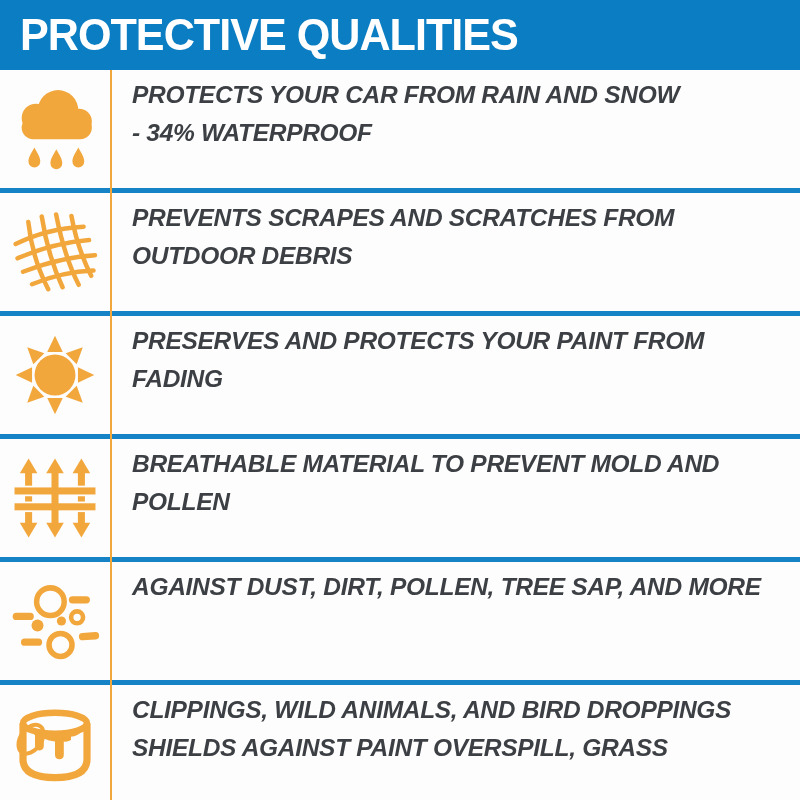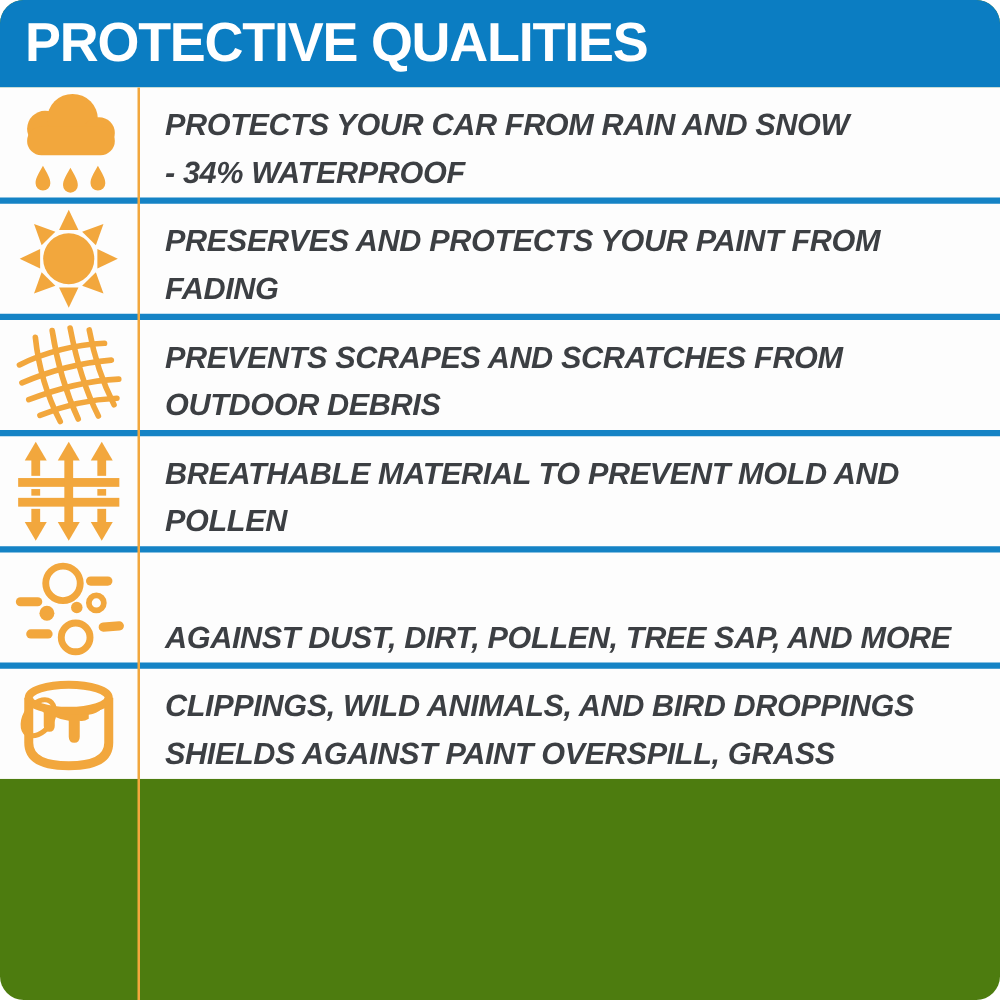--- a/index.html
+++ b/index.html
@@ -5,32 +5,32 @@
   :root{
     --orange:#F2A73D;
     --header-blue:#0B7DC2;
     --divider-blue:#1583C5;
     --text-gray:#3C3F43;
     --row-bg:#FDFDFD;
   }
   *{margin:0;padding:0;box-sizing:content-box;}
   html,body{width:800px;height:800px;overflow:hidden;background:#fff;
     font-family:"Liberation Sans","DejaVu Sans",sans-serif;}
-  .stage{position:relative;width:800px;height:800px;overflow:hidden;background:#4d7c0f;border-radius:19px;}
+  .stage{position:relative;width:800px;height:800px;overflow:hidden;background:#701a75;}
 
   .header{height:70px;background:var(--header-blue);display:flex;align-items:center;
     padding-left:20px;}
   .header-title{color:#fff;font-weight:bold;font-size:44px;letter-spacing:-1px;
     line-height:1;transform:scaleX(0.98);transform-origin:left center;}
 
   .vline{position:absolute;left:110px;top:70px;width:2px;height:730px;
     background:var(--orange);z-index:4;}
 
   .feature-list{background:var(--row-bg);}
-  .feature-row{height:88px;display:flex;align-items:flex-end;background:var(--row-bg);}
+  .feature-row{height:118px;display:flex;align-items:flex-start;background:var(--row-bg);}
   .feature-row + .feature-row{border-top:5px solid var(--divider-blue);}
 
   .icon-cell{width:110px;min-width:110px;height:100%;display:flex;
     align-items:center;justify-content:center;}
   .icon-cell svg{display:block;}
 
   .text-cell{flex:1;padding:6px 20px 0 22px;color:var(--text-gray);
     font-weight:bold;font-style:italic;font-size:24.5px;line-height:38px;
     letter-spacing:-0.3px;}
 </style>
@@ -58,56 +58,56 @@
   </svg>
         </div>
     <div class="text-cell">
           <div>PROTECTS YOUR CAR FROM RAIN AND SNOW</div>
           <div>- 34% WATERPROOF</div>
         </div>
   </div>
 
   <div class="feature-row">
     <div class="icon-cell">
-          <svg width="90" height="90" viewBox="0 0 110 110" fill="#F2A73D" xmlns="http://www.w3.org/2000/svg">
-    <circle cx="55" cy="55" r="25"></circle>
-    <polygon points="55,7 45.5,27 64.5,27" transform="rotate(0 55 55)"></polygon>
-    <polygon points="55,7 45.5,27 64.5,27" transform="rotate(45 55 55)"></polygon>
-    <polygon points="55,7 45.5,27 64.5,27" transform="rotate(90 55 55)"></polygon>
-    <polygon points="55,7 45.5,27 64.5,27" transform="rotate(135 55 55)"></polygon>
-    <polygon points="55,7 45.5,27 64.5,27" transform="rotate(180 55 55)"></polygon>
-    <polygon points="55,7 45.5,27 64.5,27" transform="rotate(225 55 55)"></polygon>
-    <polygon points="55,7 45.5,27 64.5,27" transform="rotate(270 55 55)"></polygon>
-    <polygon points="55,7 45.5,27 64.5,27" transform="rotate(315 55 55)"></polygon>
-  </svg>
-        </div>
-    <div class="text-cell">
-          <div>PRESERVES AND PROTECTS YOUR PAINT FROM</div>
-          <div>FADING</div>
-        </div>
-  </div>
-
-  <div class="feature-row">
-    <div class="icon-cell">
           <svg width="90" height="90" viewBox="0 0 100 100" fill="none" stroke="#F2A73D" stroke-width="5" stroke-linecap="round" xmlns="http://www.w3.org/2000/svg">
     <g transform="rotate(-15 50 50)">
       <path d="M30,10 C26,35 26,60 32,88"></path>
       <path d="M46,8 C43,35 43,62 48,90"></path>
       <path d="M62,10 C60,38 60,64 66,92"></path>
       <path d="M78,16 C76,40 77,62 82,86"></path>
       <path d="M10,30 C35,25 60,25 88,31"></path>
       <path d="M8,46 C35,42 62,42 90,47"></path>
       <path d="M10,62 C38,59 64,59 92,65"></path>
       <path d="M16,78 C40,75 64,76 86,81"></path>
     </g>
   </svg>
         </div>
     <div class="text-cell">
           <div>PREVENTS SCRAPES AND SCRATCHES FROM</div>
           <div>OUTDOOR DEBRIS</div>
+        </div>
+  </div>
+
+  <div class="feature-row">
+    <div class="icon-cell">
+          <svg width="90" height="90" viewBox="0 0 110 110" fill="#F2A73D" xmlns="http://www.w3.org/2000/svg">
+    <circle cx="55" cy="55" r="25"></circle>
+    <polygon points="55,7 45.5,27 64.5,27" transform="rotate(0 55 55)"></polygon>
+    <polygon points="55,7 45.5,27 64.5,27" transform="rotate(45 55 55)"></polygon>
+    <polygon points="55,7 45.5,27 64.5,27" transform="rotate(90 55 55)"></polygon>
+    <polygon points="55,7 45.5,27 64.5,27" transform="rotate(135 55 55)"></polygon>
+    <polygon points="55,7 45.5,27 64.5,27" transform="rotate(180 55 55)"></polygon>
+    <polygon points="55,7 45.5,27 64.5,27" transform="rotate(225 55 55)"></polygon>
+    <polygon points="55,7 45.5,27 64.5,27" transform="rotate(270 55 55)"></polygon>
+    <polygon points="55,7 45.5,27 64.5,27" transform="rotate(315 55 55)"></polygon>
+  </svg>
+        </div>
+    <div class="text-cell">
+          <div>PRESERVES AND PROTECTS YOUR PAINT FROM</div>
+          <div>FADING</div>
         </div>
   </div>
 
   <div class="feature-row">
     <div class="icon-cell">
           <svg width="88" height="88" viewBox="0 0 100 100" xmlns="http://www.w3.org/2000/svg">
     <g fill="#F2A73D">
       <rect x="16" y="20" width="8" height="60"></rect>
       <polygon points="20,5 10,22 30,22"></polygon>
       <polygon points="20,95 10,78 30,78"></polygon>

